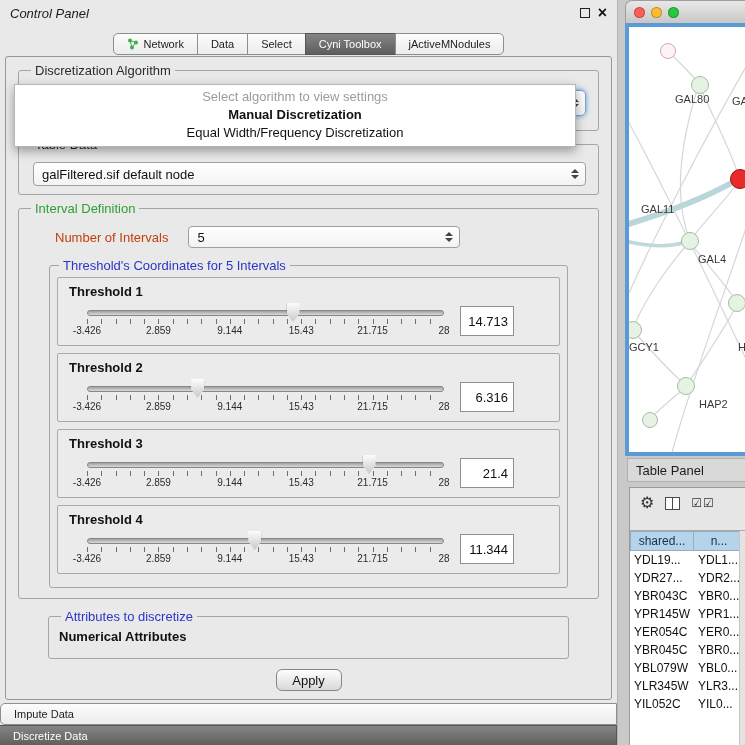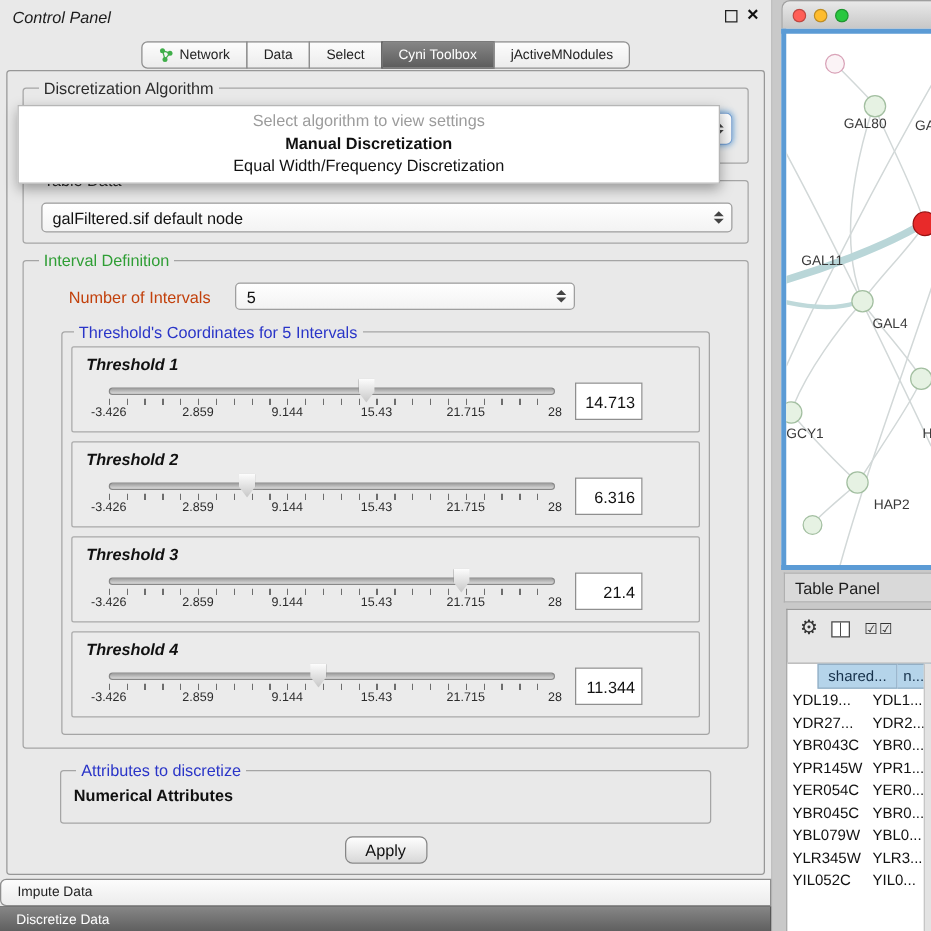--- a/index.html
+++ b/index.html
@@ -79,21 +79,21 @@
   .interval-fieldset { padding-bottom:10px; }
   .ni-row { display:flex; align-items:center; gap:20px; margin:8px 0 10px 28px; }
   .ni-label { font-weight:normal; color:#c2410c; }
   .ni-combo { width:272px; height:22px; }
 
   .thresholds-fieldset { margin:0 22px 0 22px; padding:4px 5px 6px 5px; }
   .threshold-box {
     border:1px solid #a9a9a9; border-radius:2px; background:#ebebeb;
     margin:0 2px 7px 2px; padding:5px 9px 5px 9px;
   }
-  .th-label { font-weight:bold; color:#111; margin:1px 0 3px 2px;font-style:italic; }
+  .th-label { font-weight:bold; color:#111; margin:1px 0 3px 2px; }
   .th-row { display:grid; grid-template-columns:1fr 54px; gap:16px; padding:0 36px 0 20px; align-items:center; }
   .slider { position:relative; height:38px; }
   .track {
     position:absolute; left:0; right:0; top:8px; height:6px;
     background:linear-gradient(#a0a0a0,#dadada); border:1px solid #878787; border-radius:3px;
   }
   .thumb {
     position:absolute; top:1px; width:13px; height:19px;
     background:linear-gradient(#fdfdfd,#c7c7c7);
     clip-path:polygon(0 0,100% 0,100% 55%,50% 100%,0 55%);
@@ -158,21 +158,21 @@
   }
   .table-window {
     position:absolute; left:4px; top:487px; width:116px; height:258px;
     background:#e6e6e6; border:1px solid #9a9a9a; border-right:none; border-bottom:none;
   }
   .tp-toolbar { height:30px; display:flex; align-items:center; gap:11px; padding-left:10px; margin-bottom:12px; }
   .gear { font-size:16px; color:#333; line-height:1; }
   .columns-icon { width:15px; height:13px; border:1px solid #4a4a4a; background:linear-gradient(90deg,#fff 0 6px,#4a4a4a 6px 7px,#fff 7px); }
   .checks { font-size:12px; color:#333; letter-spacing:1px; white-space:nowrap; }
   .tp-grid { position:relative; background:#fff; height:216px; border-top:1px solid #aaa; }
-  .tp-headrow { display:flex; height:20px;padding-left:24px; }
+  .tp-headrow { display:flex; height:20px; }
   .tp-head {
     background:var(--table-header,#b5d4ea); border:1px solid #93aec4; border-left:none;
     font-size:12px; color:#15304a; display:flex; align-items:center; justify-content:center;
   }
   .tp-head.c1 { width:64px; border-left:1px solid #93aec4; }
   .tp-head.c2 { flex:1; }
   .tp-row { display:flex; height:18px; align-items:center;justify-content:center; }
   .tp-cell { font-size:12px; color:#111; padding-left:4px; overflow:hidden; white-space:nowrap; }
   .tp-cell.c1 { width:64px; }
   .tp-cell.c2 { flex:1; }

